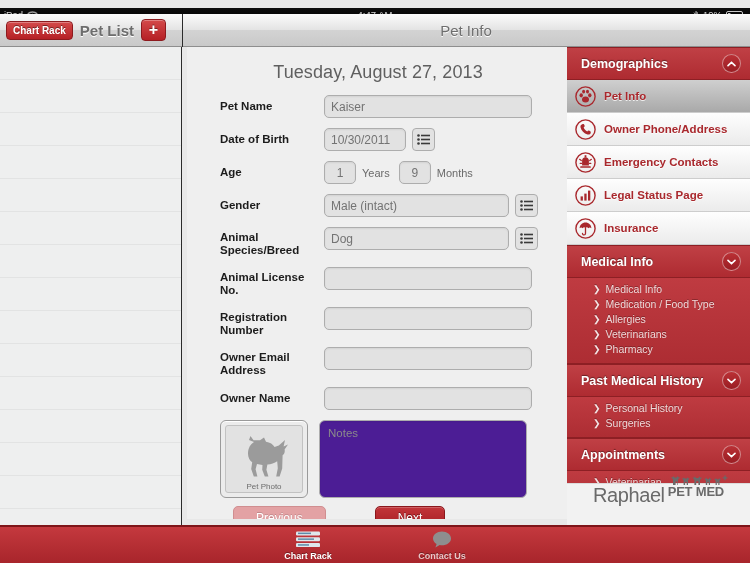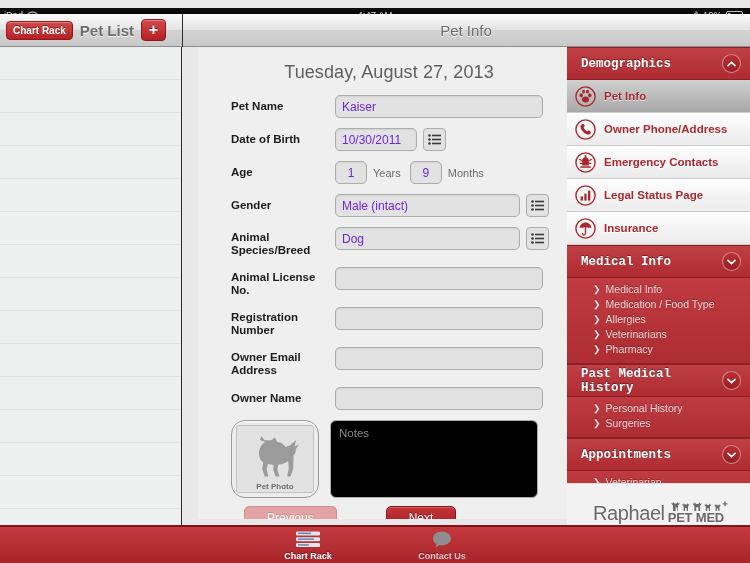--- a/index.html
+++ b/index.html
@@ -62,36 +62,36 @@
   
   .master {
     position:absolute; top:47px; left:0; width:182px; height:478px;
     background:#eeefef; border-right:1px solid #2b2b2b;
     overflow:hidden;
   }
   .master-row { height:33px; border-bottom:1px solid #e2e3e3; }
 
   
   .detail {
-    position:absolute; top:47px; left:198px; width:383px; height:472px;
+    position:absolute; top:47px; left:187px; width:383px; height:472px;
     background:#efefef; border-right:1px solid #3b3b3b;
     overflow:hidden;
   }
   .form-date {
     text-align:center; font-size:18px; color:#5f5f5f;
     padding-top:15px; padding-bottom:12px; letter-spacing:.1px;
   }
   .row { display:flex; align-items:center; margin-bottom:10px; padding-left:33px; }
   .row-label {
     width:104px; font-size:11.5px; font-weight:bold; color:#1c1c1c;
     line-height:13px; padding-right:16px;
   }
   .fld {
     background:#e2e2e2; border:1px solid #adadad; border-radius:5px;
-    height:23px; font-size:12px; color:#6d28d9; padding:0 6px;
+    height:23px; font-size:12px; color:#737373; padding:0 6px;
     display:flex; align-items:center;
     box-shadow:inset 0 1px 2px rgba(0,0,0,.07);
   }
   .fld-wide { width:208px; }
   .fld-mid  { width:185px; }
   .fld-date { width:82px; justify-content:flex-start; }
   .fld-num  { width:32px; justify-content:center; padding:0; }
   .unit { font-size:11px; color:#6a6a6a; margin:0 9px 0 6px; }
   .picker {
     width:23px; height:23px; margin-left:6px;
@@ -99,35 +99,35 @@
     display:flex; align-items:center; justify-content:center; cursor:pointer;
   }
   .picker svg { display:block; }
 
   .row-tall { align-items:flex-start; }
   .row-tall .row-label { padding-top:4px; }
 
   
   .media { display:flex; padding-left:33px; margin-top:6px; gap:11px; }
   .photo-box {
-    width:88px; height:78px; border:1px solid #9a9a9a; border-radius:14px;
-    background:#ececec; padding:4px; box-shadow:inset 0 1px 0 #fff;font-weight:bold;
+    width:88px; height:78px; border:1px solid #9a9a9a; border-radius:6px;
+    background:#ececec; padding:4px; box-shadow:inset 0 1px 0 #fff;
   }
   .photo-inner {
     width:100%; height:100%; background:#e2e2e2; border:1px solid #c2c2c2;
     border-radius:3px; position:relative; display:flex;
     align-items:center; justify-content:center; overflow:hidden;
   }
   .photo-inner svg { margin-top:-6px; }
   .photo-cap {
     position:absolute; bottom:1px; left:0; right:0; text-align:center;
     font-size:8px; color:#6c6c6c;
   }
   .notes {
-    width:208px; height:78px; background:#000000;
+    width:208px; height:78px; background:#4c1d95;
     border:1px solid #adadad; border-radius:6px;
     font-size:11.5px; color:#8b8b8b; padding:6px 8px;
     box-shadow:inset 0 1px 2px rgba(0,0,0,.07);
   }
   .actions { display:flex; padding-left:46px; margin-top:8px; gap:49px; align-items:center; }
   .btn-prev {
     background:#e3a2a4; border:1px solid #d08e90; border-radius:5px;
     color:#fff; font-size:12px; padding:4px 22px;
     text-shadow:0 -1px 0 rgba(0,0,0,.15); cursor:pointer;
   }
@@ -143,21 +143,21 @@
   .side {
     position:absolute; top:47px; left:567px; width:183px; height:478px;
     background:#f2f2f2; overflow:hidden;
   }
   .sec-head {
     height:33px; display:flex; align-items:center; padding:0 9px 0 14px;
     background:linear-gradient(to bottom,#c04045 0%,#ae2b31 100%);
     border-top:1px solid #8d1f24; border-bottom:1px solid #8d1f24;
     color:#fff; font-size:12.5px; font-weight:bold;
     text-shadow:0 -1px 1px rgba(0,0,0,.45);
-    justify-content:space-between; cursor:pointer;font-family:Liberation Mono, monospace;
+    justify-content:space-between; cursor:pointer;
   }
   .chev {
     width:19px; height:19px; border-radius:50%;
     background:linear-gradient(to bottom,#ba3035,#9a1d23);
     border:1px solid rgba(255,255,255,.45);
     display:flex; align-items:center; justify-content:center; flex:none;
   }
   .chev svg { display:block; }
   .nav-row {
     height:33px; display:flex; align-items:center; gap:8px; padding-left:8px;
@@ -173,21 +173,21 @@
     padding:4px 0 6px 0; border-bottom:1px solid #8d1f24;
   }
   .sub {
     display:flex; align-items:center; gap:5px; padding-left:26px;
     color:#f0d7d8; font-size:10.5px; line-height:15px; cursor:pointer;
     text-shadow:0 -1px 0 rgba(0,0,0,.3);
   }
   .sub .arr { color:#f5e2e3; font-size:9px; }
   .logo-wrap {
     position:absolute; bottom:0; left:0; width:183px; height:42px;
-    background:#f2f2f2; display:flex; align-items:flex-end;
+    background:#f2f2f2; display:flex; align-items:flex-start;
     justify-content:center; gap:3px; border-top:1px solid #dcdcdc;
   }
   .logo-main { font-size:20px; color:#6a6a6a; letter-spacing:-.4px; }
   .logo-sub  { font-size:13px; color:#6a6a6a; font-weight:bold; letter-spacing:-.2px; position:relative; }
   .logo-anim { position:absolute; top:-10px; left:2px; }
 
   
   .tabbar {
     position:absolute; bottom:0; left:0; width:750px; height:38px;
     background:linear-gradient(to bottom,#c4393e 0%,#a8252b 100%);

